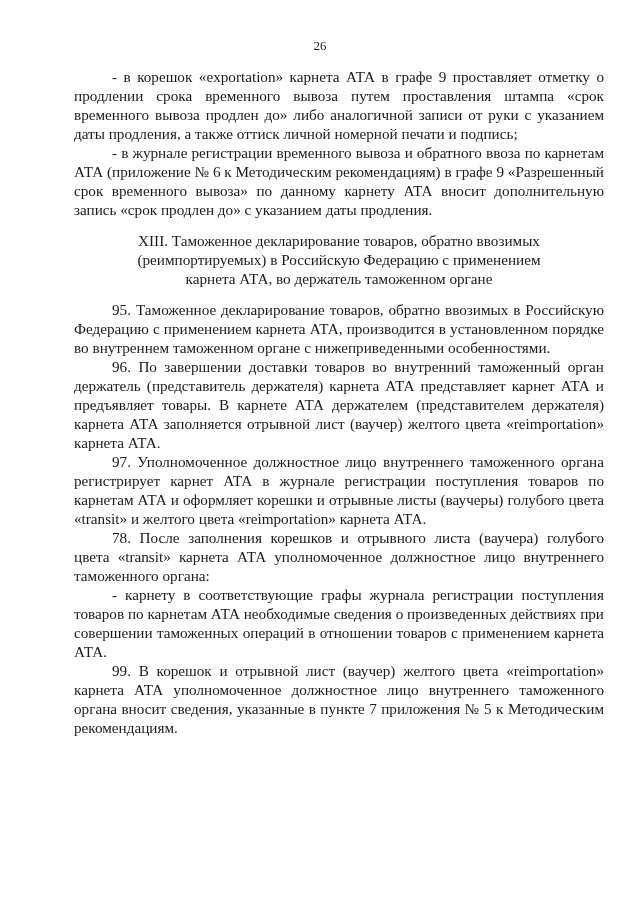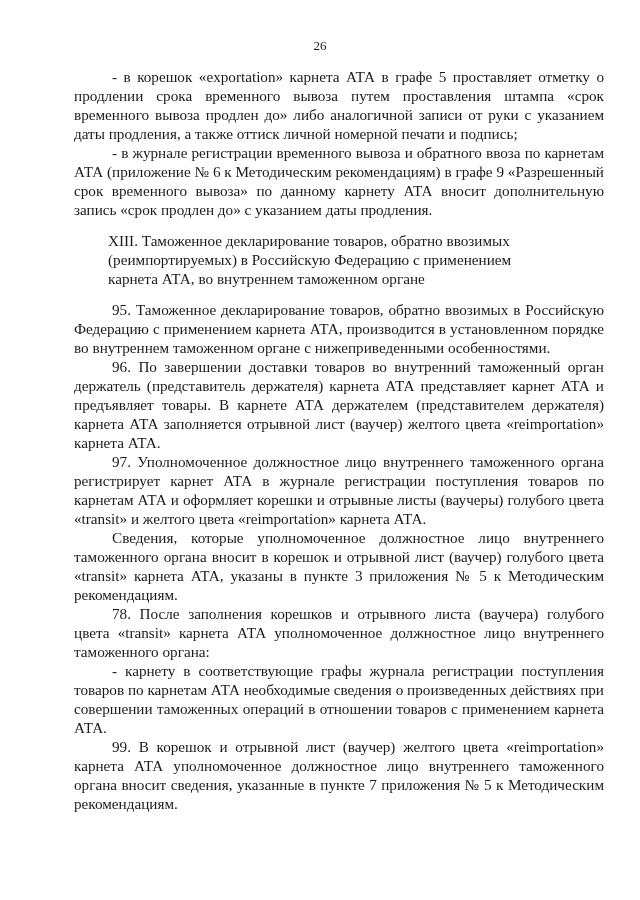--- a/index.html
+++ b/index.html
@@ -5,37 +5,36 @@
   html, body { margin: 0; padding: 0; background: #ffffff; }
   body { width: 640px; height: 900px; position: relative; overflow: hidden; }
   .page {
     position: absolute; left: 0; top: 0; width: 640px; height: 900px; background: #ffffff;
     font-family: "Liberation Serif", "DejaVu Serif", serif; color: #1a1a1a;
     font-size: 15.2px; line-height: 19px;
   }
   .page-number { position: absolute; top: 36px; left: 0; width: 640px; text-align: center; font-size: 13px; }
   .body { position: absolute; left: 74px; top: 67px; width: 530px; }
   .p { margin: 0; text-align: justify; text-indent: 38px; text-align-last: left; }
-  .heading { margin: 12px 0 12px 0; text-indent: 0; padding: 0 34px; }
+  .heading { margin: 12px 0 12px 0; text-align: center; text-indent: 0; padding: 0 34px; }
   .heading span { display: block; }
 </style>
 </head>
 <body>
 
 <div class="page">
   <div class="page-number">26</div>
   <div class="body">
-    <p class="p">- в корешок «exportation» карнета АТА в графе 5 проставляет отметку о продлении срока временного вывоза путем проставления штампа «срок временного вывоза продлен до» либо аналогичной записи от руки с указанием даты продления, а также оттиск личной номерной печати и подпись;</p>
+    <p class="p">- в корешок «exportation» карнета АТА в графе 9 проставляет отметку о продлении срока временного вывоза путем проставления штампа «срок временного вывоза продлен до» либо аналогичной записи от руки с указанием даты продления, а также оттиск личной номерной печати и подпись;</p>
     <p class="p">- в журнале регистрации временного вывоза и обратного ввоза по карнетам АТА (приложение № 6 к Методическим рекомендациям) в графе 9 «Разрешенный срок временного вывоза» по данному карнету АТА вносит дополнительную запись «срок продлен до» с указанием даты продления.</p>
     <div class="heading">
       <span>XIII. Таможенное декларирование товаров, обратно ввозимых</span>
       <span>(реимпортируемых) в Российскую Федерацию с применением</span>
-      <span>карнета АТА, во внутреннем таможенном органе</span>
+      <span>карнета АТА, во держатель таможенном органе</span>
     </div>
     <p class="p">95. Таможенное декларирование товаров, обратно ввозимых в Российскую Федерацию с применением карнета АТА, производится в установленном порядке во внутреннем таможенном органе с нижеприведенными особенностями.</p>
     <p class="p">96. По завершении доставки товаров во внутренний таможенный орган держатель (представитель держателя) карнета АТА представляет карнет АТА и предъявляет товары. В карнете АТА держателем (представителем держателя) карнета АТА заполняется отрывной лист (ваучер) желтого цвета «reimportation» карнета АТА.</p>
     <p class="p">97. Уполномоченное должностное лицо внутреннего таможенного органа регистрирует карнет АТА в журнале регистрации поступления товаров по карнетам АТА и оформляет корешки и отрывные листы (ваучеры) голубого цвета «transit» и желтого цвета «reimportation» карнета АТА.</p>
-    <p class="p">Сведения, которые уполномоченное должностное лицо внутреннего таможенного органа вносит в корешок и отрывной лист (ваучер) голубого цвета «transit» карнета АТА, указаны в пункте 3 приложения № 5 к Методическим рекомендациям.</p>
     <p class="p">78. После заполнения корешков и отрывного листа (ваучера) голубого цвета «transit» карнета АТА уполномоченное должностное лицо внутреннего таможенного органа:</p>
     <p class="p">- карнету в соответствующие графы журнала регистрации поступления товаров по карнетам АТА необходимые сведения о произведенных действиях при совершении таможенных операций в отношении товаров с применением карнета АТА.</p>
     <p class="p">99. В корешок и отрывной лист (ваучер) желтого цвета «reimportation» карнета АТА уполномоченное должностное лицо внутреннего таможенного органа вносит сведения, указанные в пункте 7 приложения № 5 к Методическим рекомендациям.</p>
   </div>
 </div>
 
 </body></html>

